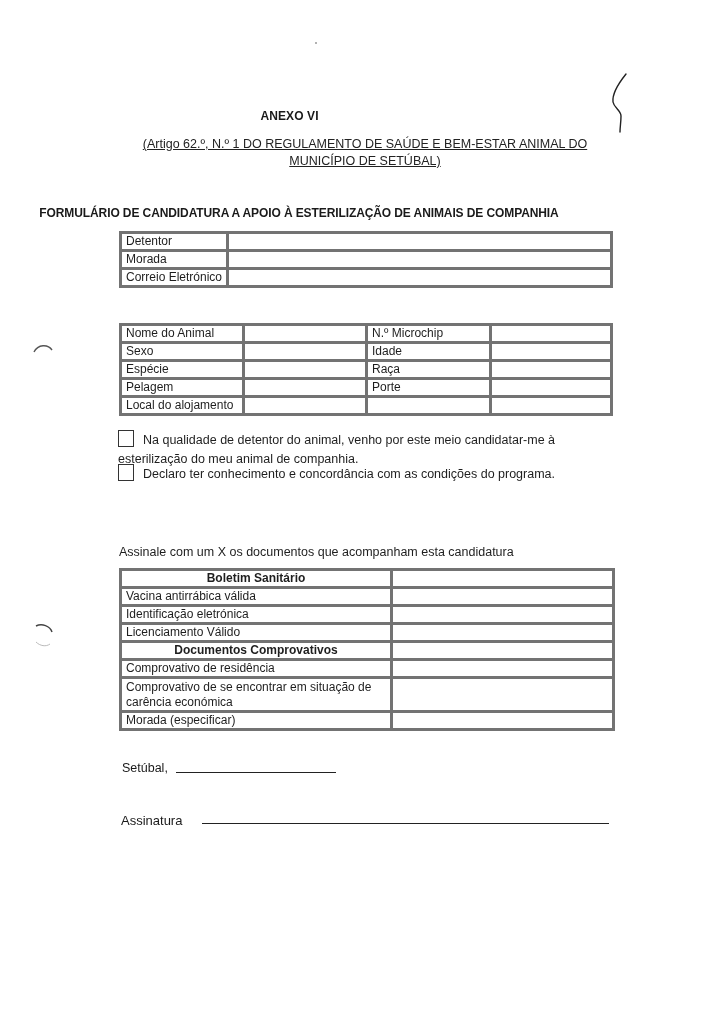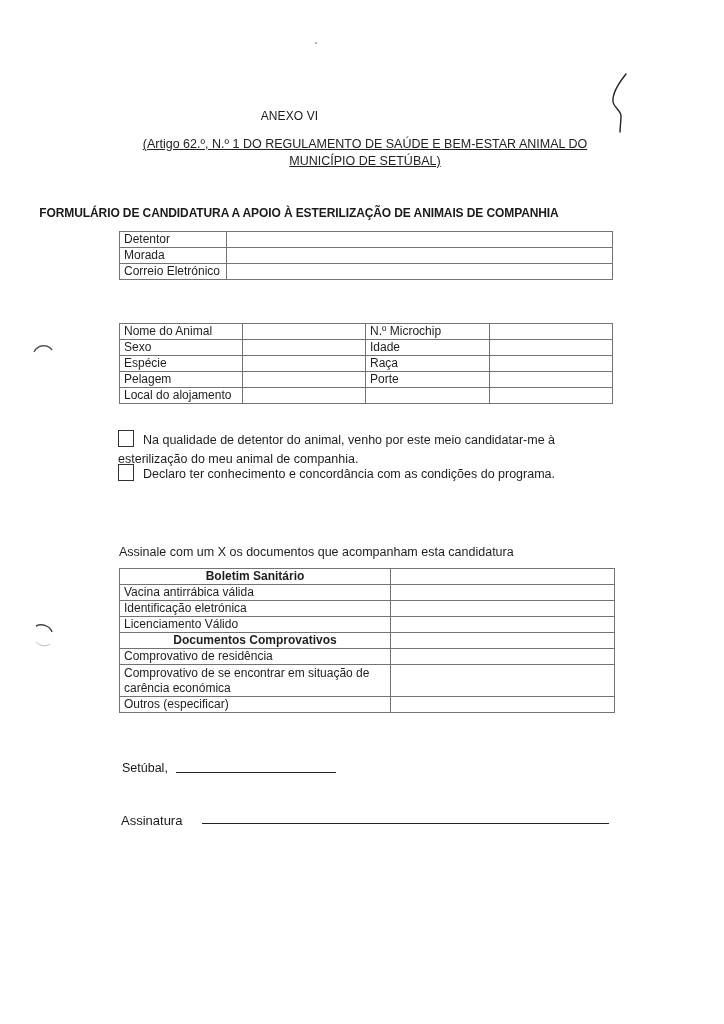--- a/index.html
+++ b/index.html
@@ -14,21 +14,21 @@
       overflow: hidden;
       font-family: "Liberation Sans", "DejaVu Sans", sans-serif;
       color: #1a1a1a;
       font-size: 12px;
     }
     .abs { position: absolute; }
 
     .annex-title {
       top: 109px; left: 0; width: 579px;
       text-align: center;
-      font-weight: normal;
+      font-weight: bold;
       font-size: 12px;
       letter-spacing: 0.1px;
     }
     .subtitle {
       top: 136px; left: 120px; width: 490px;
       text-align: center;
       font-size: 12.5px;
       line-height: 17px;
       color: #222;
       text-decoration: underline;
@@ -41,21 +41,21 @@
       letter-spacing: -0.1px;
     }
 
     table.grid {
       position: absolute;
       border-collapse: collapse;
       table-layout: fixed;
       font-size: 12px;
     }
     table.grid td {
-      border: 1px solid #737373;
+      border: 3px solid #737373;
       padding: 0 4px;
       height: 15px;
       line-height: 15px;
       white-space: nowrap;
       overflow: hidden;
       vertical-align: middle;
       color: #1e1e1e;
     }
     table.grid td.wrap {
       white-space: normal;
@@ -233,21 +233,21 @@
   </tr>
   <tr>
     <td>Comprovativo de residência</td>
     <td class="fill"></td>
   </tr>
   <tr>
     <td class="wrap">Comprovativo de se encontrar em situação de carência económica</td>
     <td class="fill"></td>
   </tr>
   <tr>
-    <td>Outros (especificar)</td>
+    <td>Morada (especificar)</td>
     <td class="fill"></td>
   </tr>
 </tbody>
   </table>
 
 <div class="abs place-label">Setúbal,</div>
 <div class="abs place-line"></div>
 <div class="abs sign-label">Assinatura</div>
 <div class="abs sign-line"></div>
 

